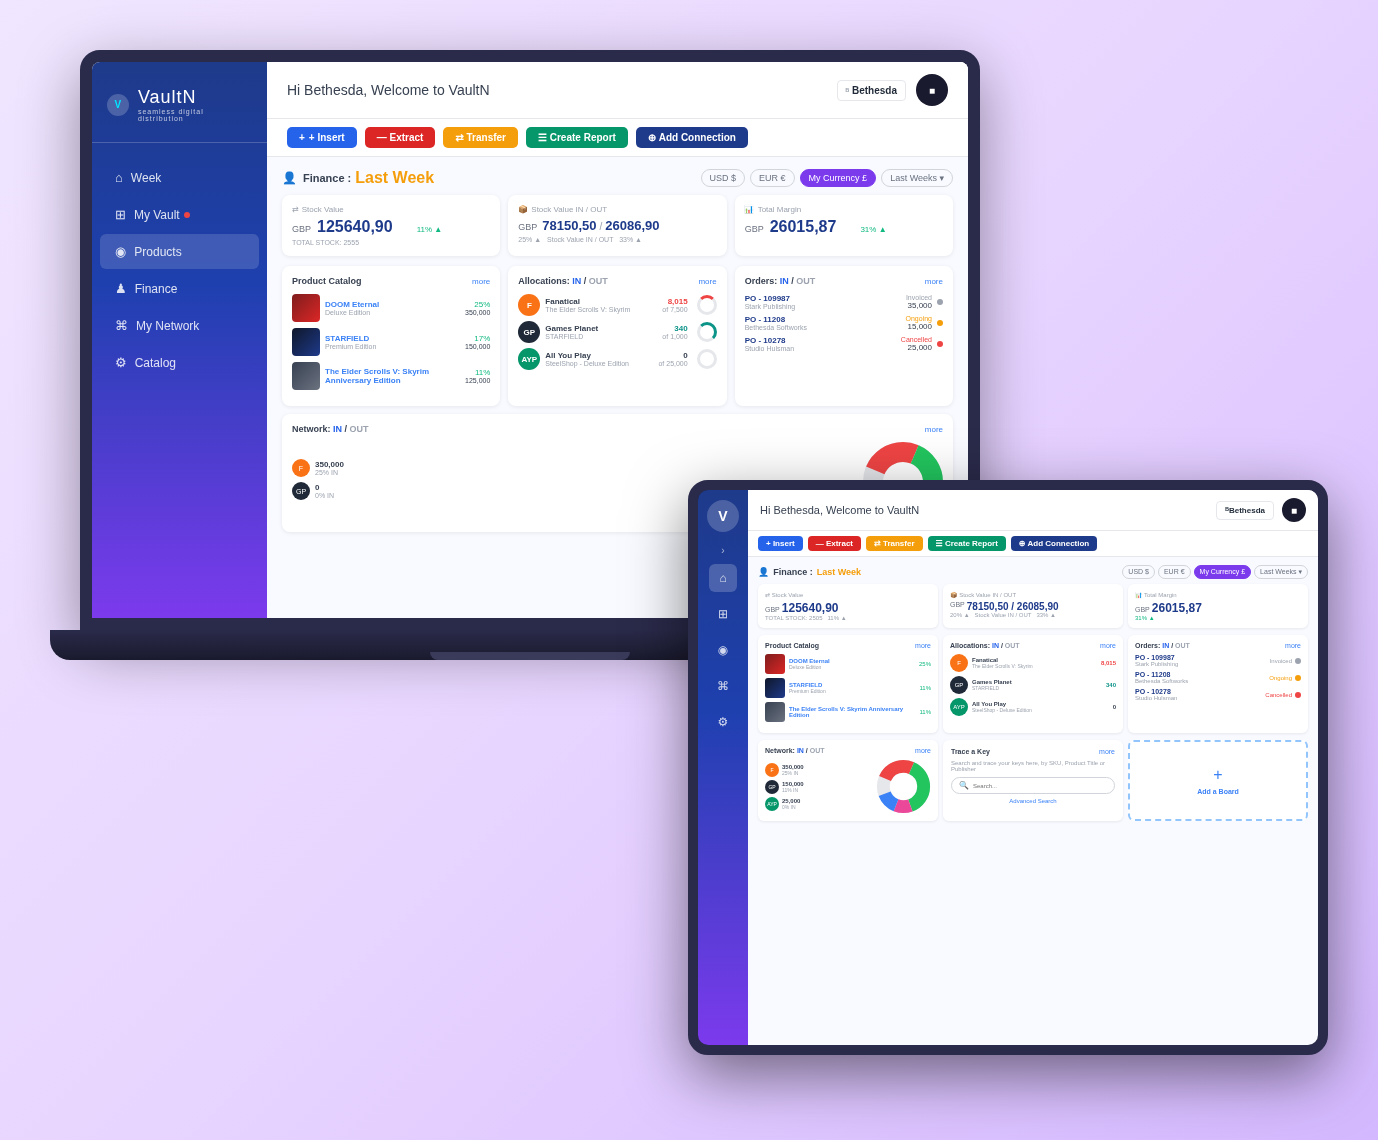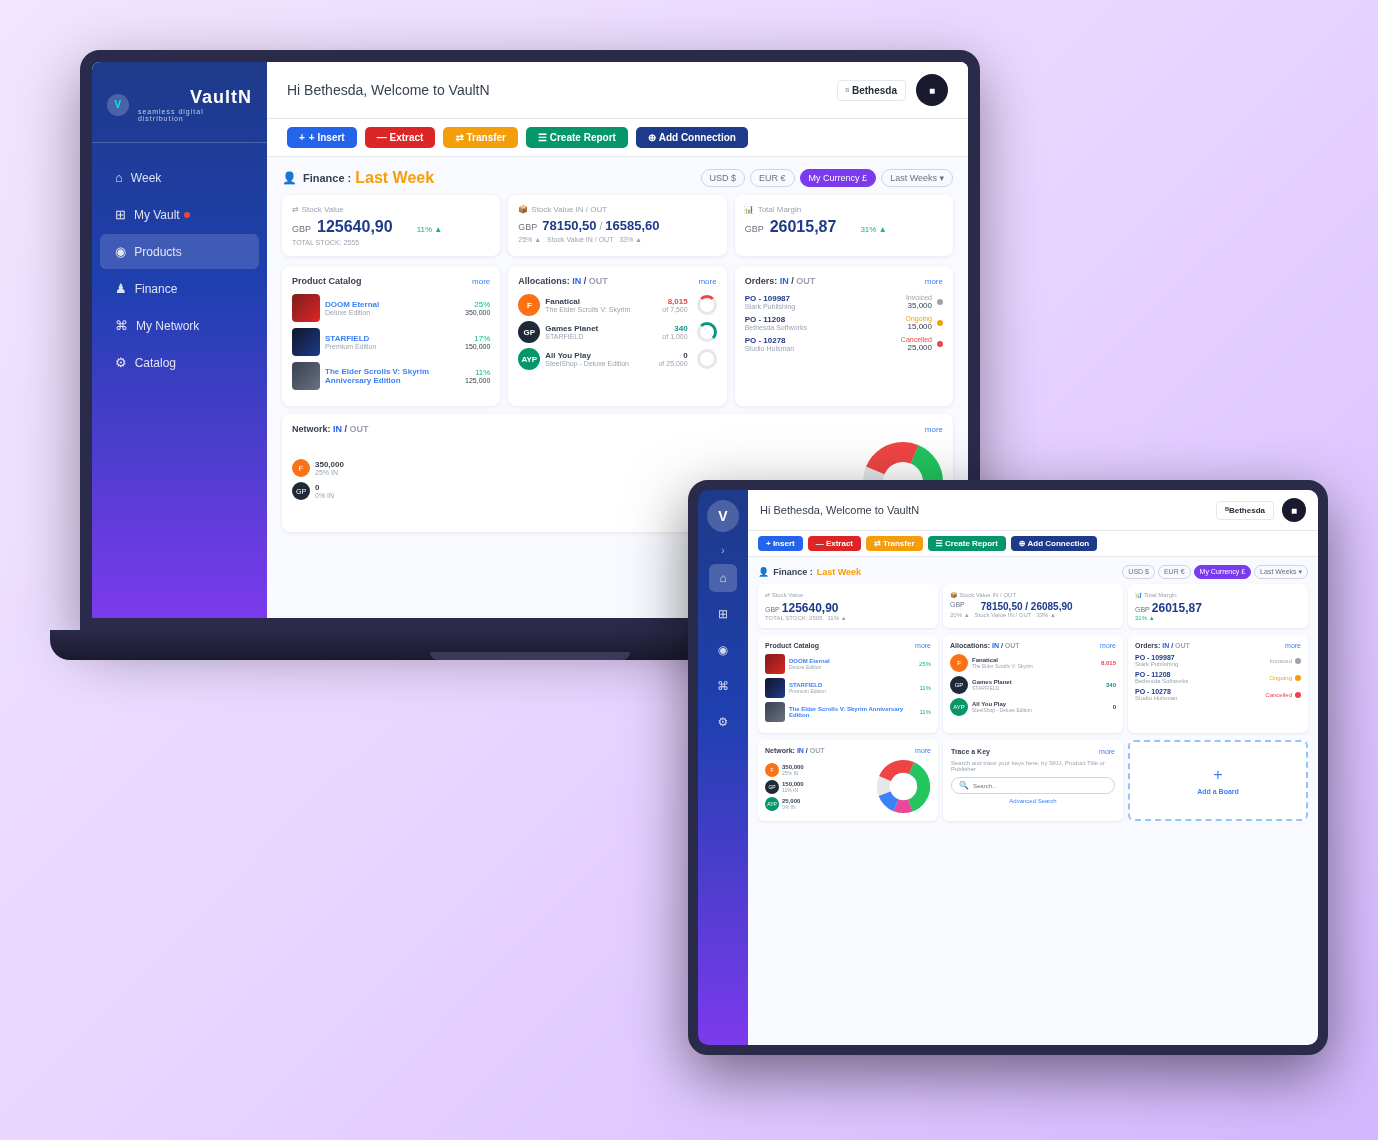--- a/index.html
+++ b/index.html
@@ -77,23 +77,22 @@
 
     .sidebar-logo {
       padding: 10px 15px 20px 15px;
       border-bottom: 1px solid rgba(255,255,255,0.2);
       margin-bottom: 10px;
     }
 
     .logo-text {
       color: #fff;
       font-size: 18px;
-      font-weight: 700;
+      font-weight: 400;
       letter-spacing: 1px;
-      text-align: right;
     }
 
     .logo-subtitle {
       color: rgba(255,255,255,0.7);
       font-size: 7px;
       letter-spacing: 1px;
     }
 
     .logo-circle {
       display: inline-flex;
@@ -987,21 +986,21 @@
             </div>
             <div class="card">
               <div class="card-label">
                 <span>📦</span>
                 <span>Stock Value IN / OUT</span>
               </div>
               <div style="display:flex;align-items:baseline;gap:3px;">
                 <span class="card-currency">GBP</span>
                 <span class="card-value" style="font-size:13px;">78150,50</span>
                 <span style="color:#9ca3af;font-size:10px;">/</span>
-                <span class="card-value" style="font-size:13px;">16585,60</span>
+                <span class="card-value" style="font-size:13px;">26086,90</span>
               </div>
               <div class="card-sub">25% ▲ &nbsp; Stock Value IN / OUT &nbsp; 33% ▲</div>
             </div>
             <div class="card">
               <div class="card-label">
                 <span>📊</span>
                 <span>Total Margin</span>
               </div>
               <div style="display:flex;align-items:baseline;gap:4px;">
                 <span class="card-currency">GBP</span>
@@ -1230,21 +1229,21 @@
           <div class="t-card">
             <div class="t-card-label">⇄ Stock Value</div>
             <div style="display:flex;align-items:baseline;gap:2px;">
               <span class="t-card-currency">GBP</span>
               <span class="t-card-value">125640,90</span>
             </div>
             <div style="font-size:6px;color:#9ca3af;">TOTAL STOCK: 2505 &nbsp; 11% ▲</div>
           </div>
           <div class="t-card">
             <div class="t-card-label">📦 Stock Value IN / OUT</div>
-            <div style="display:flex;align-items:flex-start;gap:16px;">
+            <div style="display:flex;align-items:flex-start;gap:2px;">
               <span class="t-card-currency">GBP</span>
               <span class="t-card-value" style="font-size:10px;">78150,50 / 26085,90</span>
             </div>
             <div style="font-size:6px;color:#9ca3af;">20% ▲ &nbsp; Stock Value IN / OUT &nbsp; 33% ▲</div>
           </div>
           <div class="t-card">
             <div class="t-card-label">📊 Total Margin</div>
             <div style="display:flex;align-items:baseline;gap:2px;">
               <span class="t-card-currency">GBP</span>
               <span class="t-card-value">26015,87</span>

